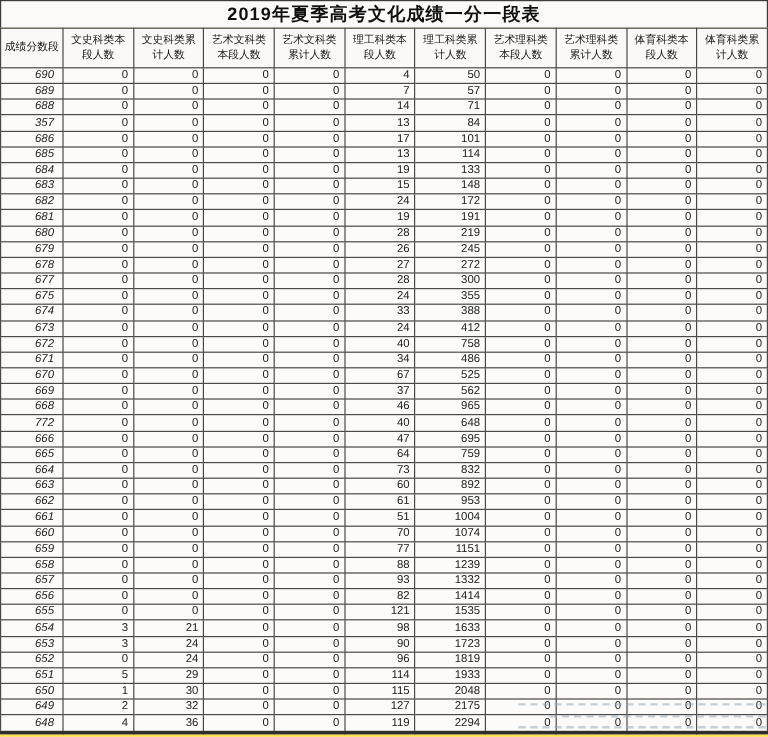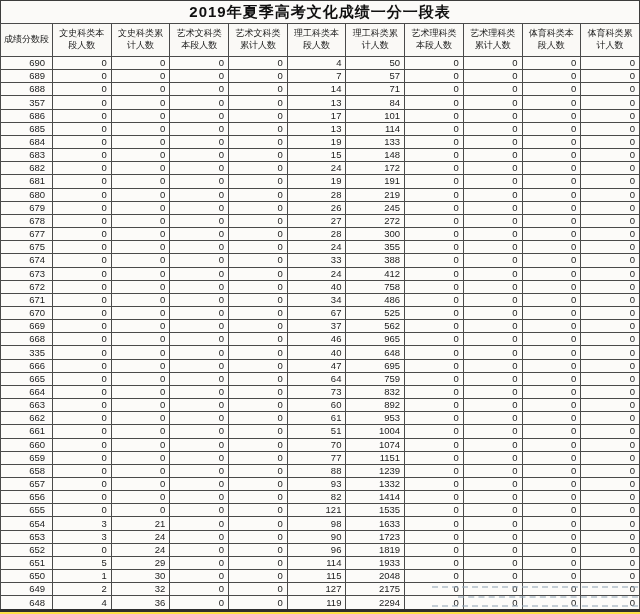--- a/index.html
+++ b/index.html
@@ -33,21 +33,21 @@
     font-size:9px;font-weight:normal;color:#161616;
     text-align:center;vertical-align:middle;line-height:1.3;
     background:#faf9f6;
   }
   tbody td{
     font-size:9.5px;color:#1b1b1b;
     text-align:right;padding-right:4px;
     height:12px;line-height:12px;
     background:#fcfbf9;
   }
-  tbody td.score{padding-right:7px;}
+  tbody td.score{padding-right:7px;font-style:italic;}
   .wm{
     position:absolute;right:2px;width:206px;height:0;
     border-top:2px dashed rgba(150,170,185,0.55);
     pointer-events:none;
   }
   .wm.l1{bottom:26px;}
   .wm.l2{bottom:16px;width:180px;}
   .wm.l3{bottom:7px;}
 </style>
 </head>
@@ -397,21 +397,21 @@
           <td class="num">0</td>
           <td class="num">0</td>
           <td class="num">46</td>
           <td class="num">965</td>
           <td class="num">0</td>
           <td class="num">0</td>
           <td class="num">0</td>
           <td class="num">0</td>
         </tr>
         <tr>
-          <td class="score">335</td>
+          <td class="score">772</td>
           <td class="num">0</td>
           <td class="num">0</td>
           <td class="num">0</td>
           <td class="num">0</td>
           <td class="num">40</td>
           <td class="num">648</td>
           <td class="num">0</td>
           <td class="num">0</td>
           <td class="num">0</td>
           <td class="num">0</td>

